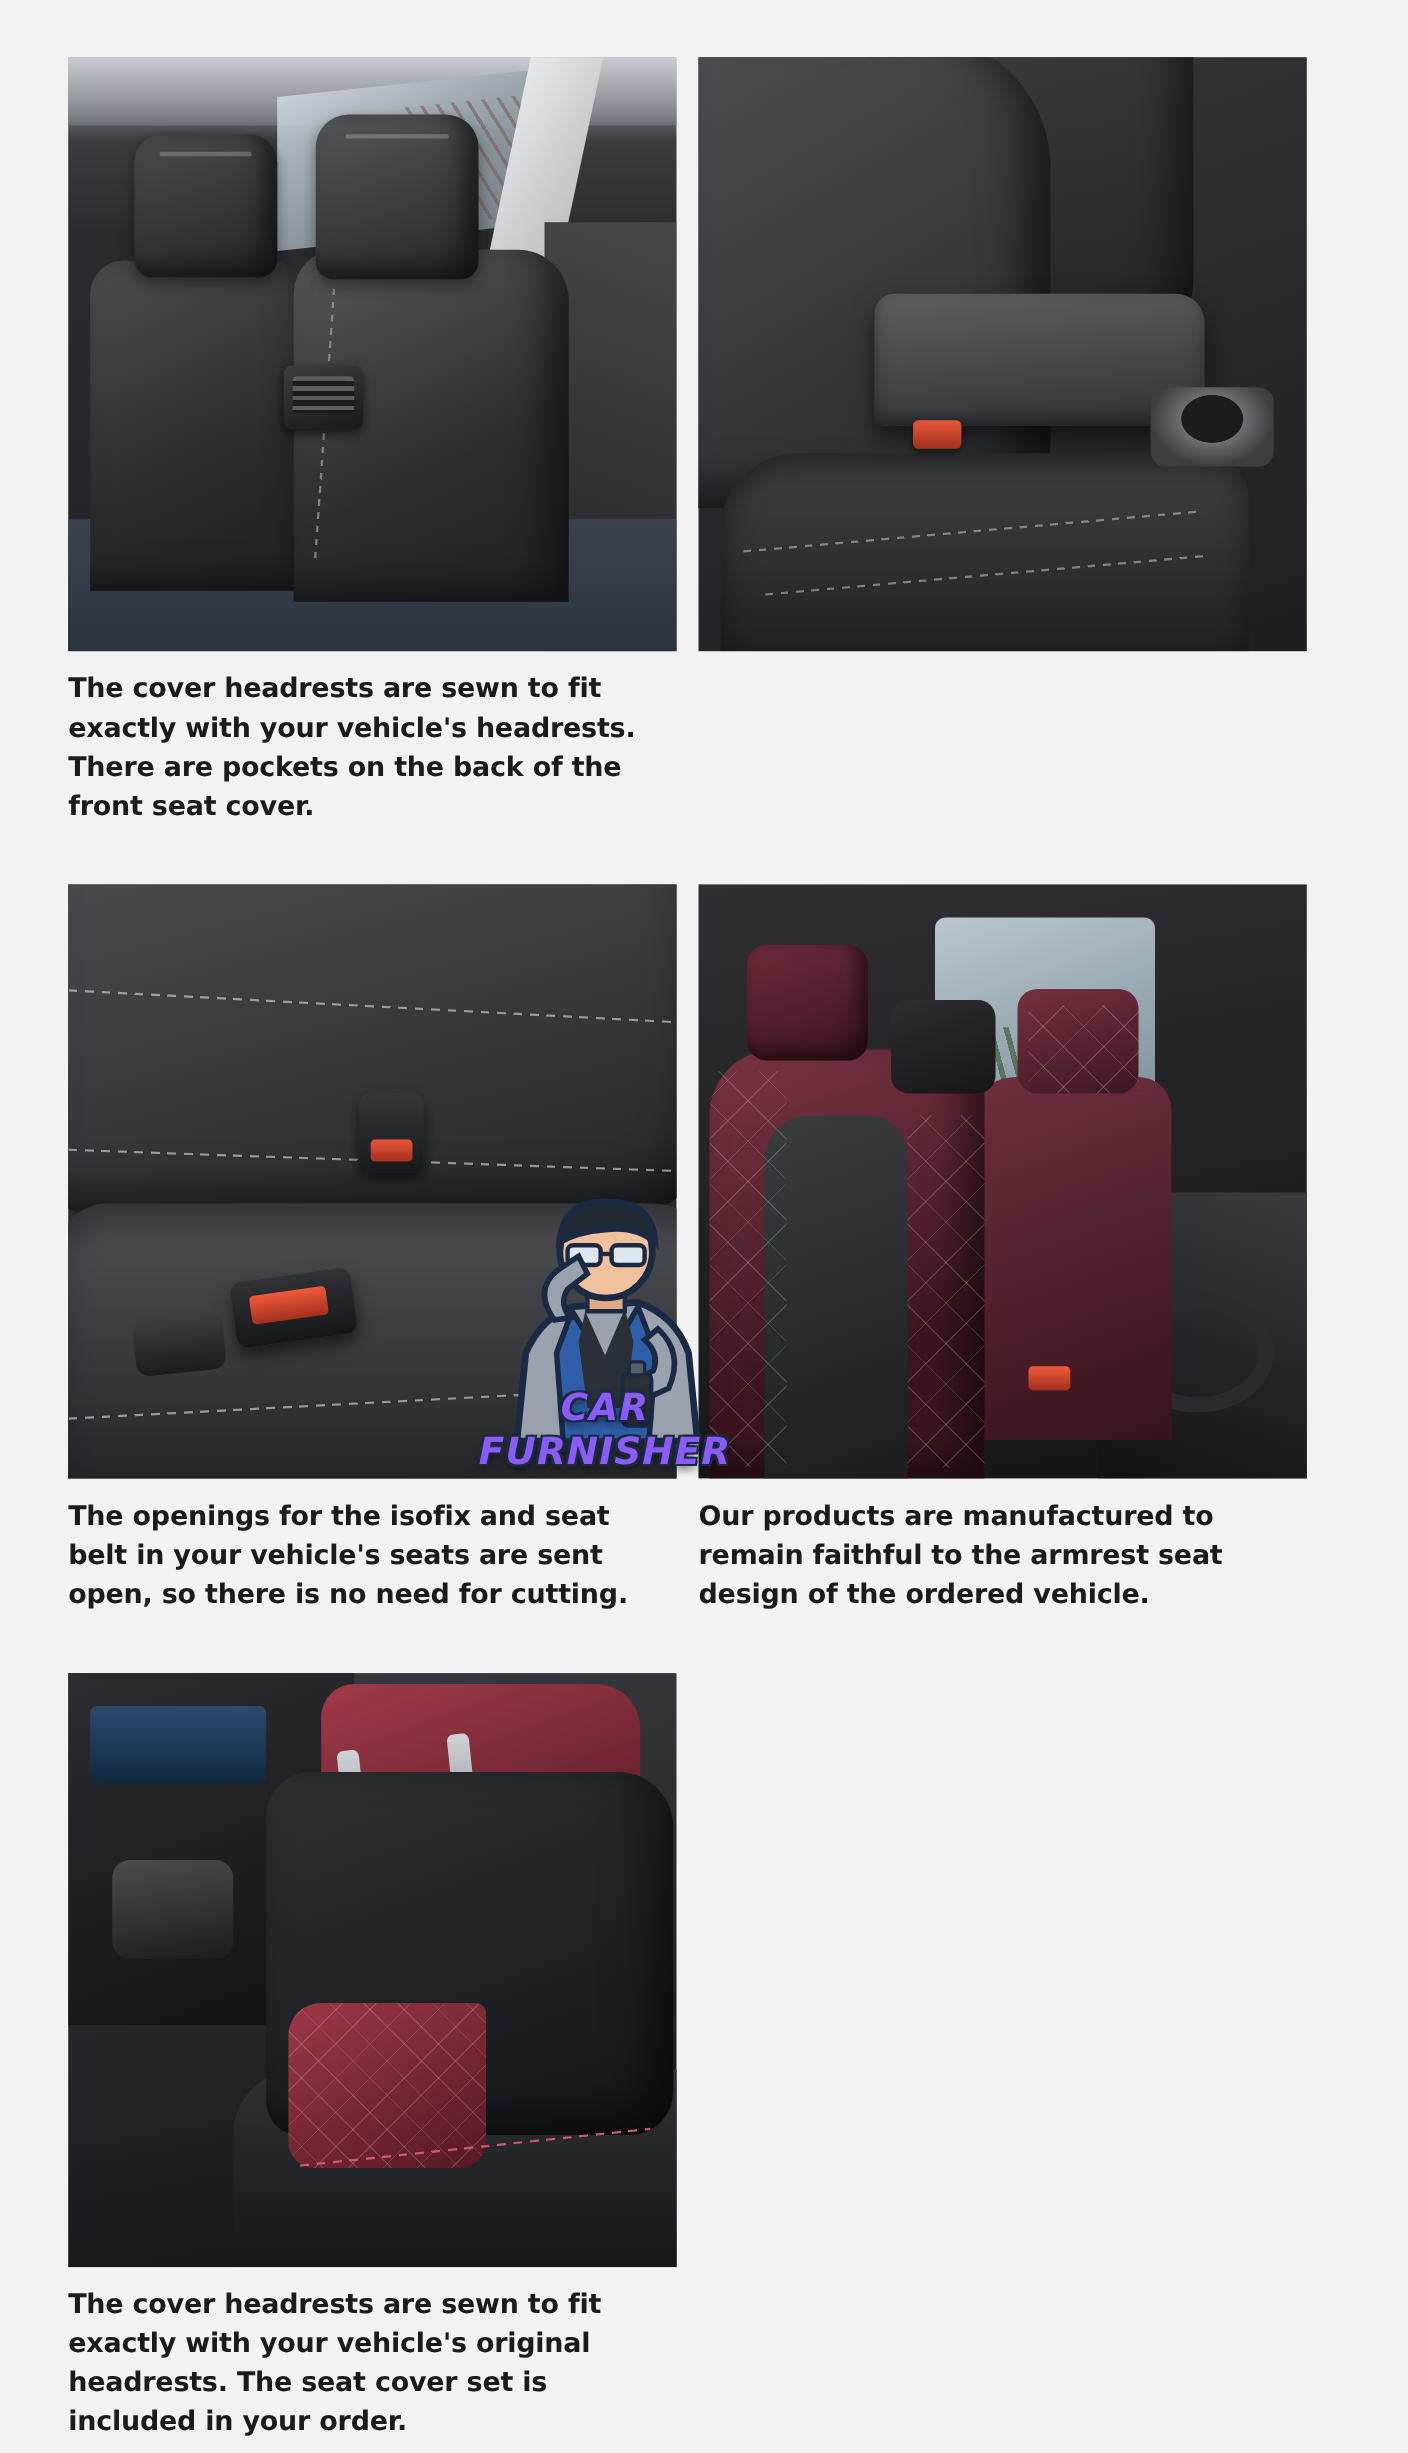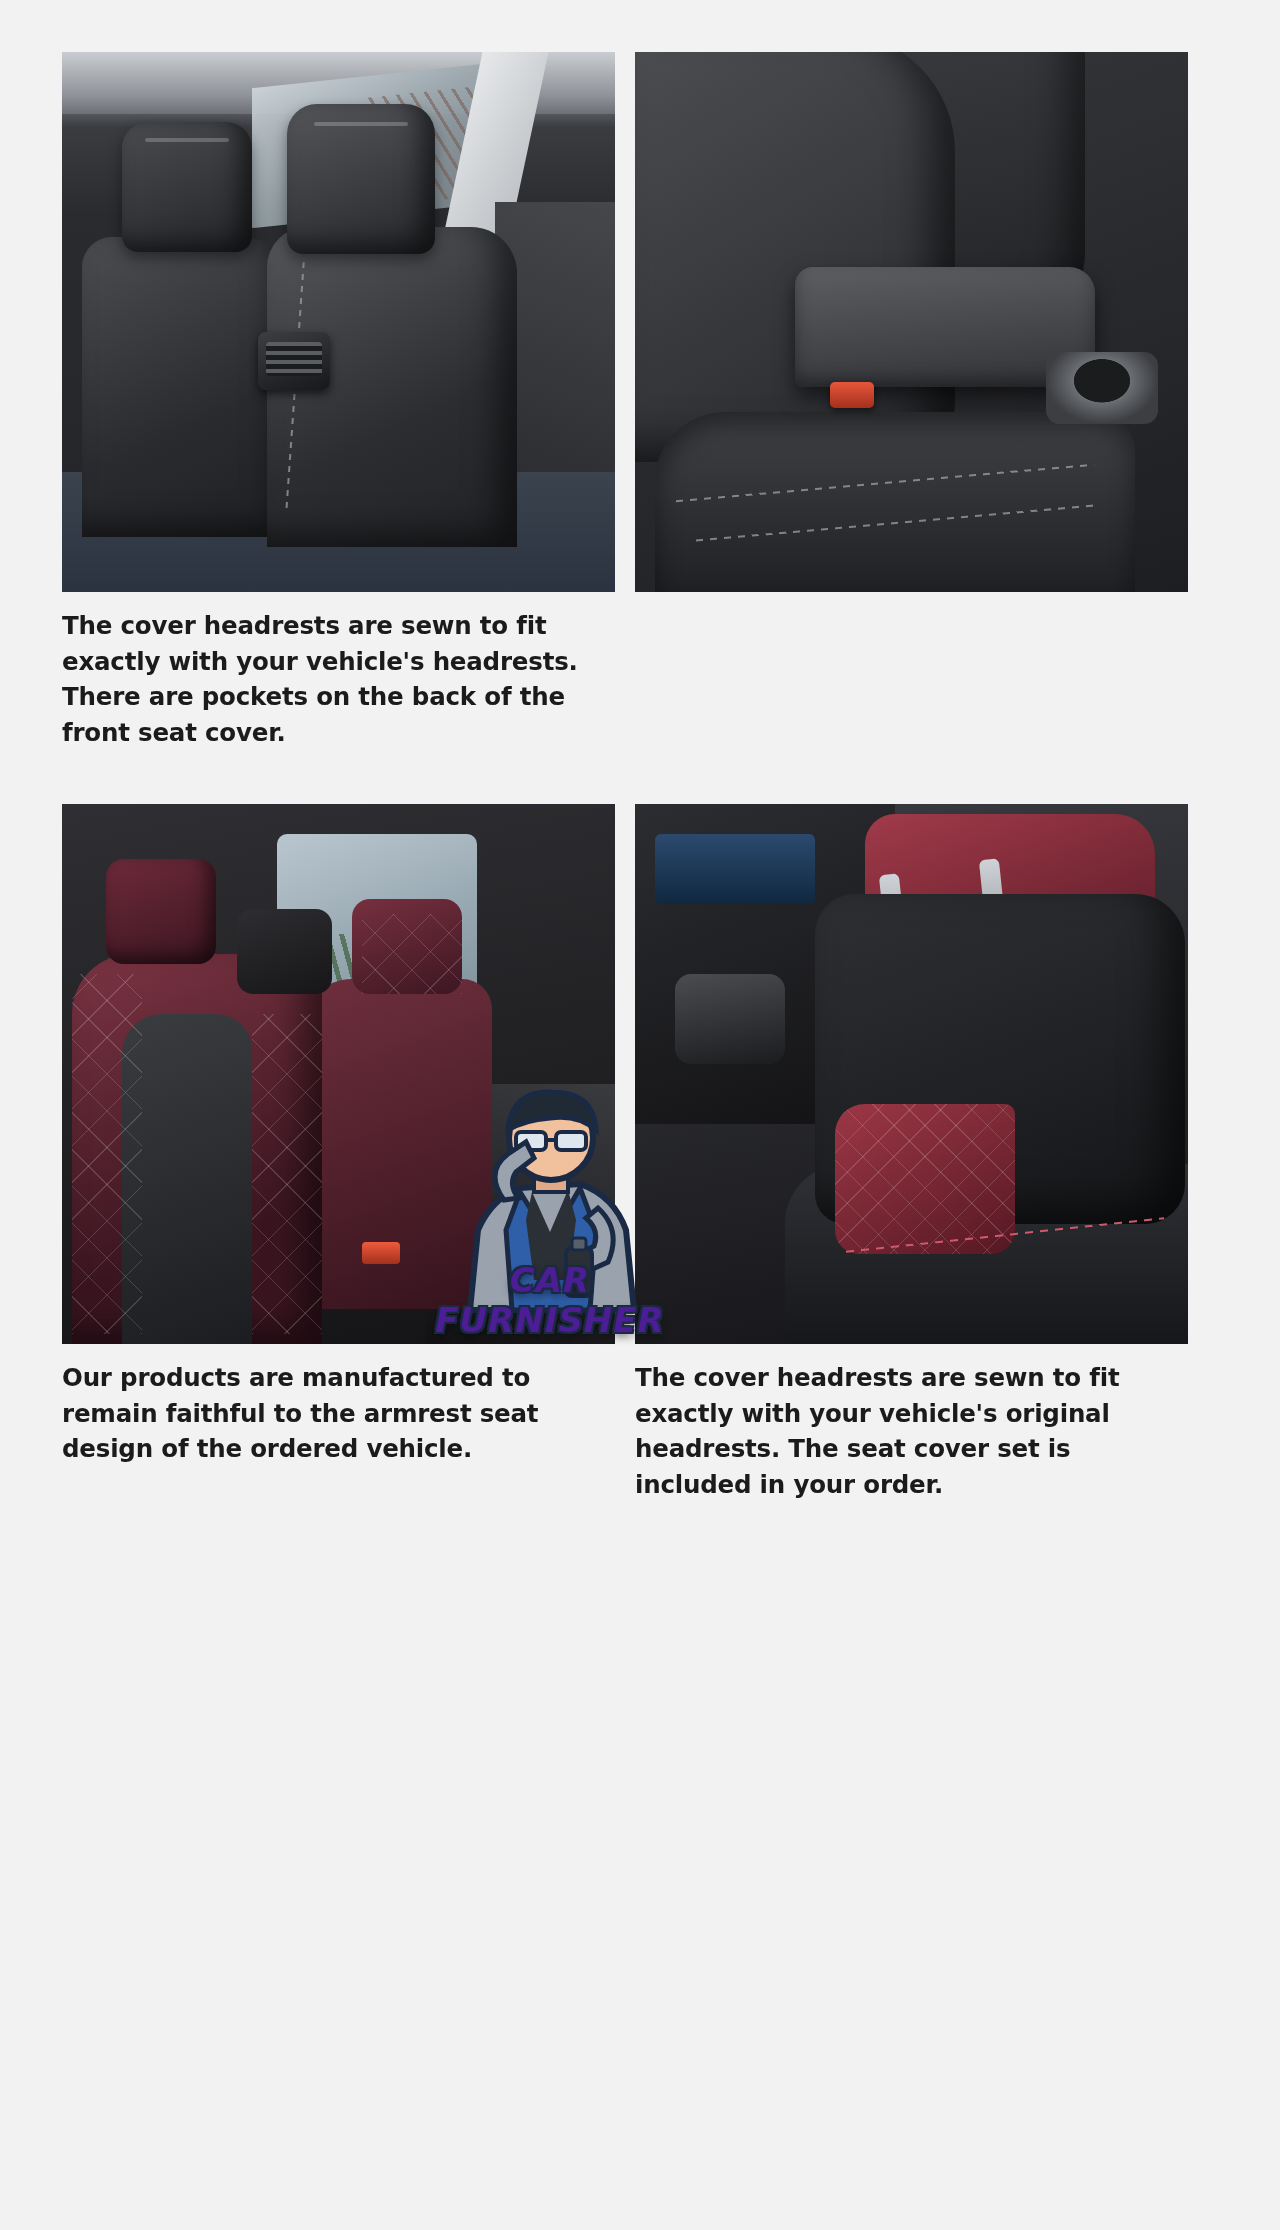--- a/index.html
+++ b/index.html
@@ -419,21 +419,21 @@
     position: absolute;
     left: 0;
     bottom: 0;
     width: 300px;
     text-align: center;
     font-family: "DejaVu Sans", sans-serif;
     font-weight: bold;
     font-style: italic;
     font-size: 34px;
     letter-spacing: 1px;
-    color: #4c1d95;
+    color: #8b5cf6;
     text-shadow:
       -2px -2px 0 #1b2a44, 2px -2px 0 #1b2a44,
       -2px 2px 0 #1b2a44, 2px 2px 0 #1b2a44,
       0 4px 8px rgba(0,0,0,.6);
   }
 </style>
 </head>
 <body>
 
 <div class="page">
@@ -464,20 +464,33 @@
         <div class="bigseat"></div>
         <div class="cushion"></div>
         <div class="armrest"></div>
         <div class="cupholder"></div>
         <div class="latch"></div>
         <div class="st1"></div>
         <div class="st2"></div>
       </div>
     </div>
 
+    <div class="cell">
+      <div class="photo p3">
+        <div class="backrest"></div>
+        <div class="seatbase"></div>
+        <div class="sL1"></div>
+        <div class="sL2"></div>
+        <div class="sL3"></div>
+        <div class="buckleA"></div>
+        <div class="buckleB"></div>
+        <div class="clip"></div>
+      </div>
+      <div class="caption">The openings for the isofix and seat belt in your vehicle's seats are sent open, so there is no need for cutting.</div>
+    </div>
 
 
     <div class="cell">
       <div class="photo p5">
         <div class="winA"></div>
         <div class="dash"></div>
         <div class="wheel"></div>
         <div class="seatB"></div>
         <div class="seatA"></div>
         <div class="seatAin"></div>

